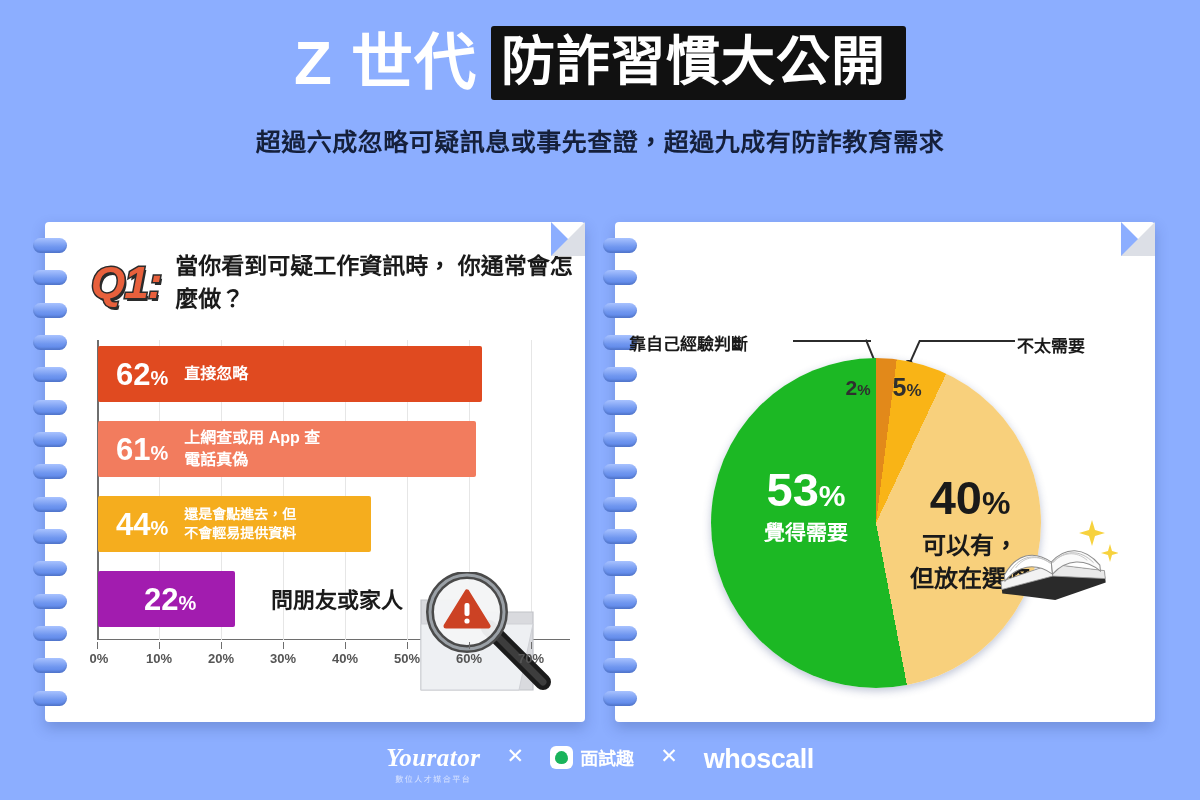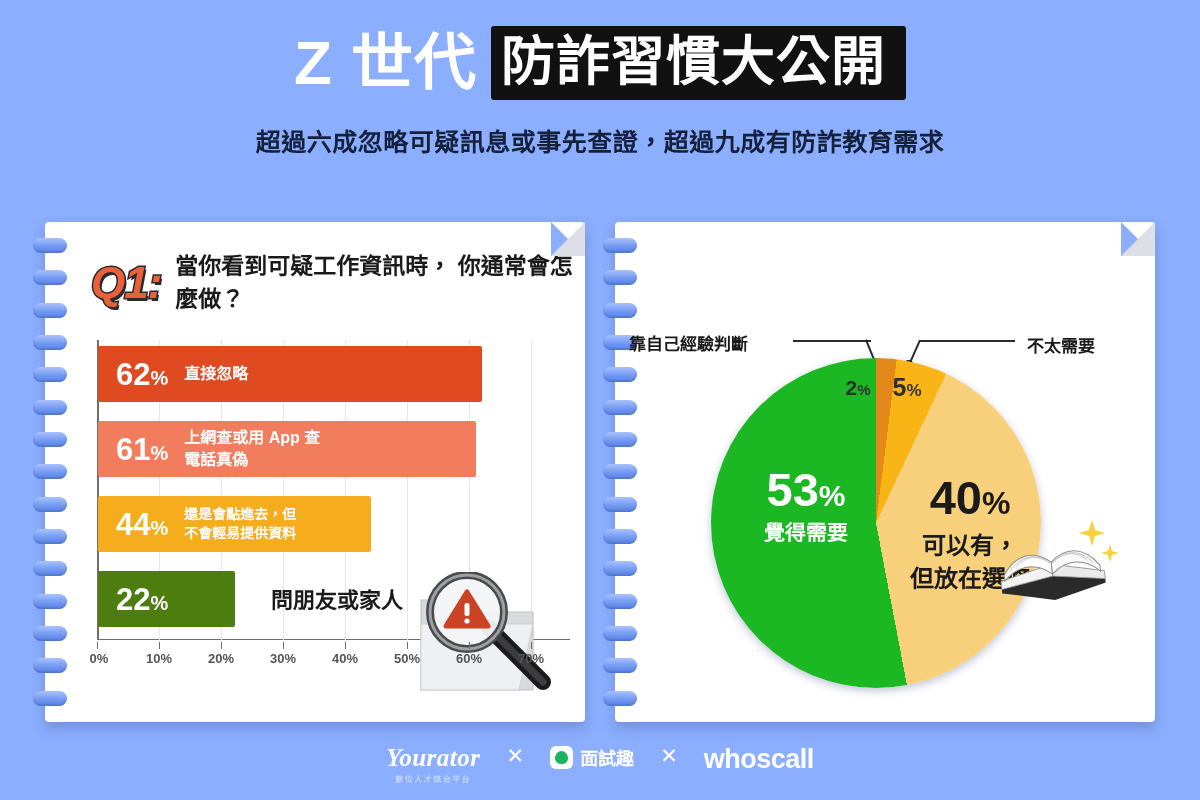--- a/index.html
+++ b/index.html
@@ -115,21 +115,21 @@
   .pl-40 .big { font-size: 47px; font-weight: 900; display: block; }
   .pl-40 .big .sm { font-size: 32px; }
   .pl-40 .sub { font-size: 24px; font-weight: 800; display: block; margin-top: 4px; line-height: 1.35; white-space: pre-line; }
   .pl-2 { left: 182px; top: 53px; width: 46px; color: #2f2f2f; font-size: 21px; font-weight: 900; }
   .pl-2 .sm { font-size: 15px; }
   .pl-5 { left: 228px; top: 50px; width: 52px; color: #2f2f2f; font-size: 25px; font-weight: 900; }
   .pl-5 .sm { font-size: 17px; }
 
   .callout { position: absolute; font-size: 17px; font-weight: 800; color: #1a1a1a; white-space: nowrap; }
   .co-left { left: -24px; top: 8px; }
-  .co-right { left: 374px; top: 10px; }
+  .co-right { left: 364px; top: 10px; }
   .leader { position: absolute; height: 1.6px; background: #2b2b2b; }
   .dot { position: absolute; width: 9px; height: 9px; border-radius: 50%; background: #1a1a1a; }
 
   
   .magnifier { position: absolute; left: 318px; top: 232px; width: 150px; height: 130px; }
   .book { position: absolute; left: 335px; top: 192px; width: 130px; height: 100px; }
 
   
   .footer {
     position: absolute; bottom: 16px; left: 0; width: 1200px;
@@ -215,21 +215,21 @@
           <span class="barlabel">上網查或用 App 查
 電話真偽</span>
         </div>
 
         <div class="barrow" style="top:156px; height:56px; width:273px; background:#F5AD1E;">
           <span class="barpct">44<span class="sm">%</span></span>
           <span class="barlabel" style="font-size:14px;">還是會點進去，但
 不會輕易提供資料</span>
         </div>
 
-        <div class="barrow" style="top:231px; height:56px; width:137px; background:#4d7c0f;">
+        <div class="barrow" style="top:231px; height:56px; width:137px; background:#a21caf;padding-left:28px;">
           <span class="barpct">22<span class="sm">%</span></span>
         </div>
         <span class="barlabel outside" style="position:absolute; left:162px; top:246px;">問朋友或家人</span>
 
         <div class="magnifier">
           <svg viewBox="0 0 150 130" width="150" height="130">
             <path d="M6 52 L6 118 L118 118 L118 40 L62 40 L52 28 L6 28 Z" fill="#d9dade" stroke="#c2c3c8" stroke-width="1.2"></path>
             <path d="M6 52 L118 52 L104 118 L6 118 Z" fill="#eef0f3" stroke="#cfd1d6" stroke-width="1"></path>
             <line x1="74" y1="56" x2="128" y2="110" stroke="#1b1b1b" stroke-width="16" stroke-linecap="round"></line>
             <line x1="74" y1="56" x2="128" y2="110" stroke="#3d3d3d" stroke-width="7" stroke-linecap="round"></line>

